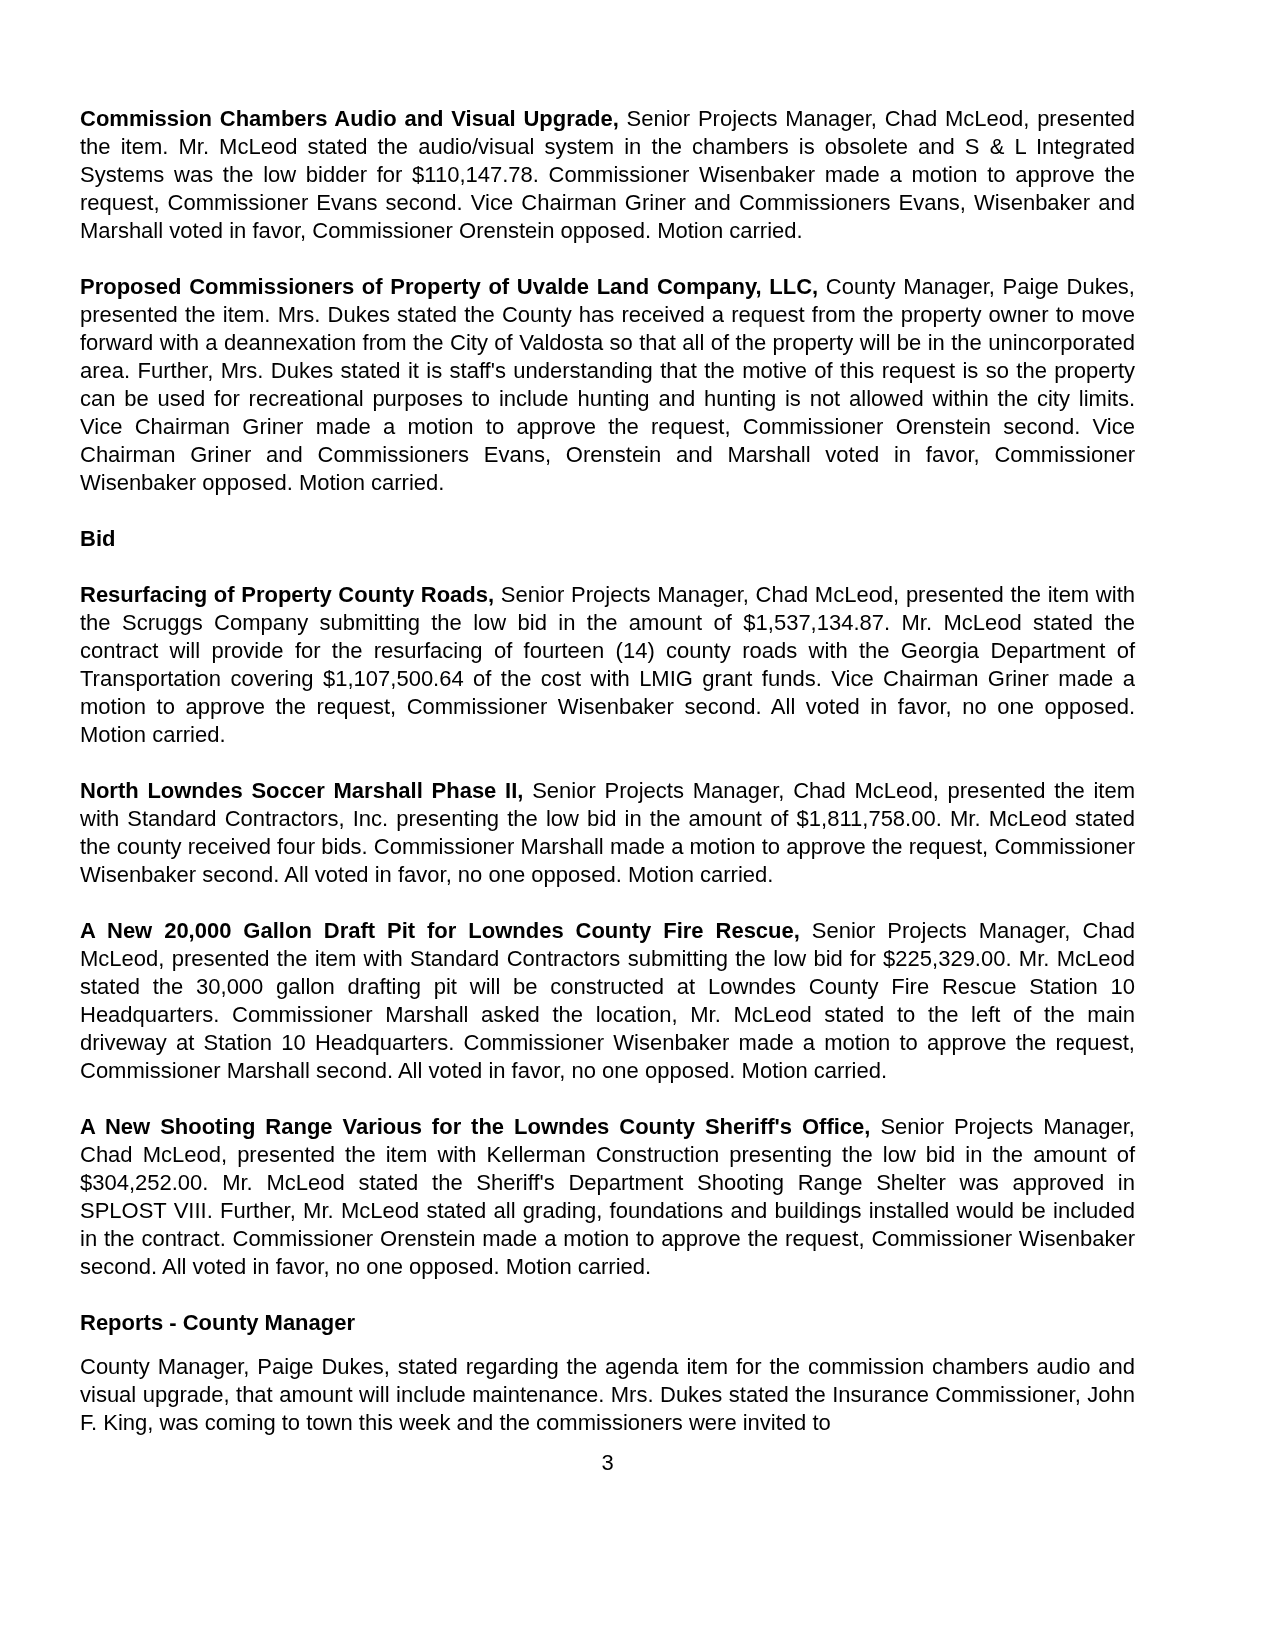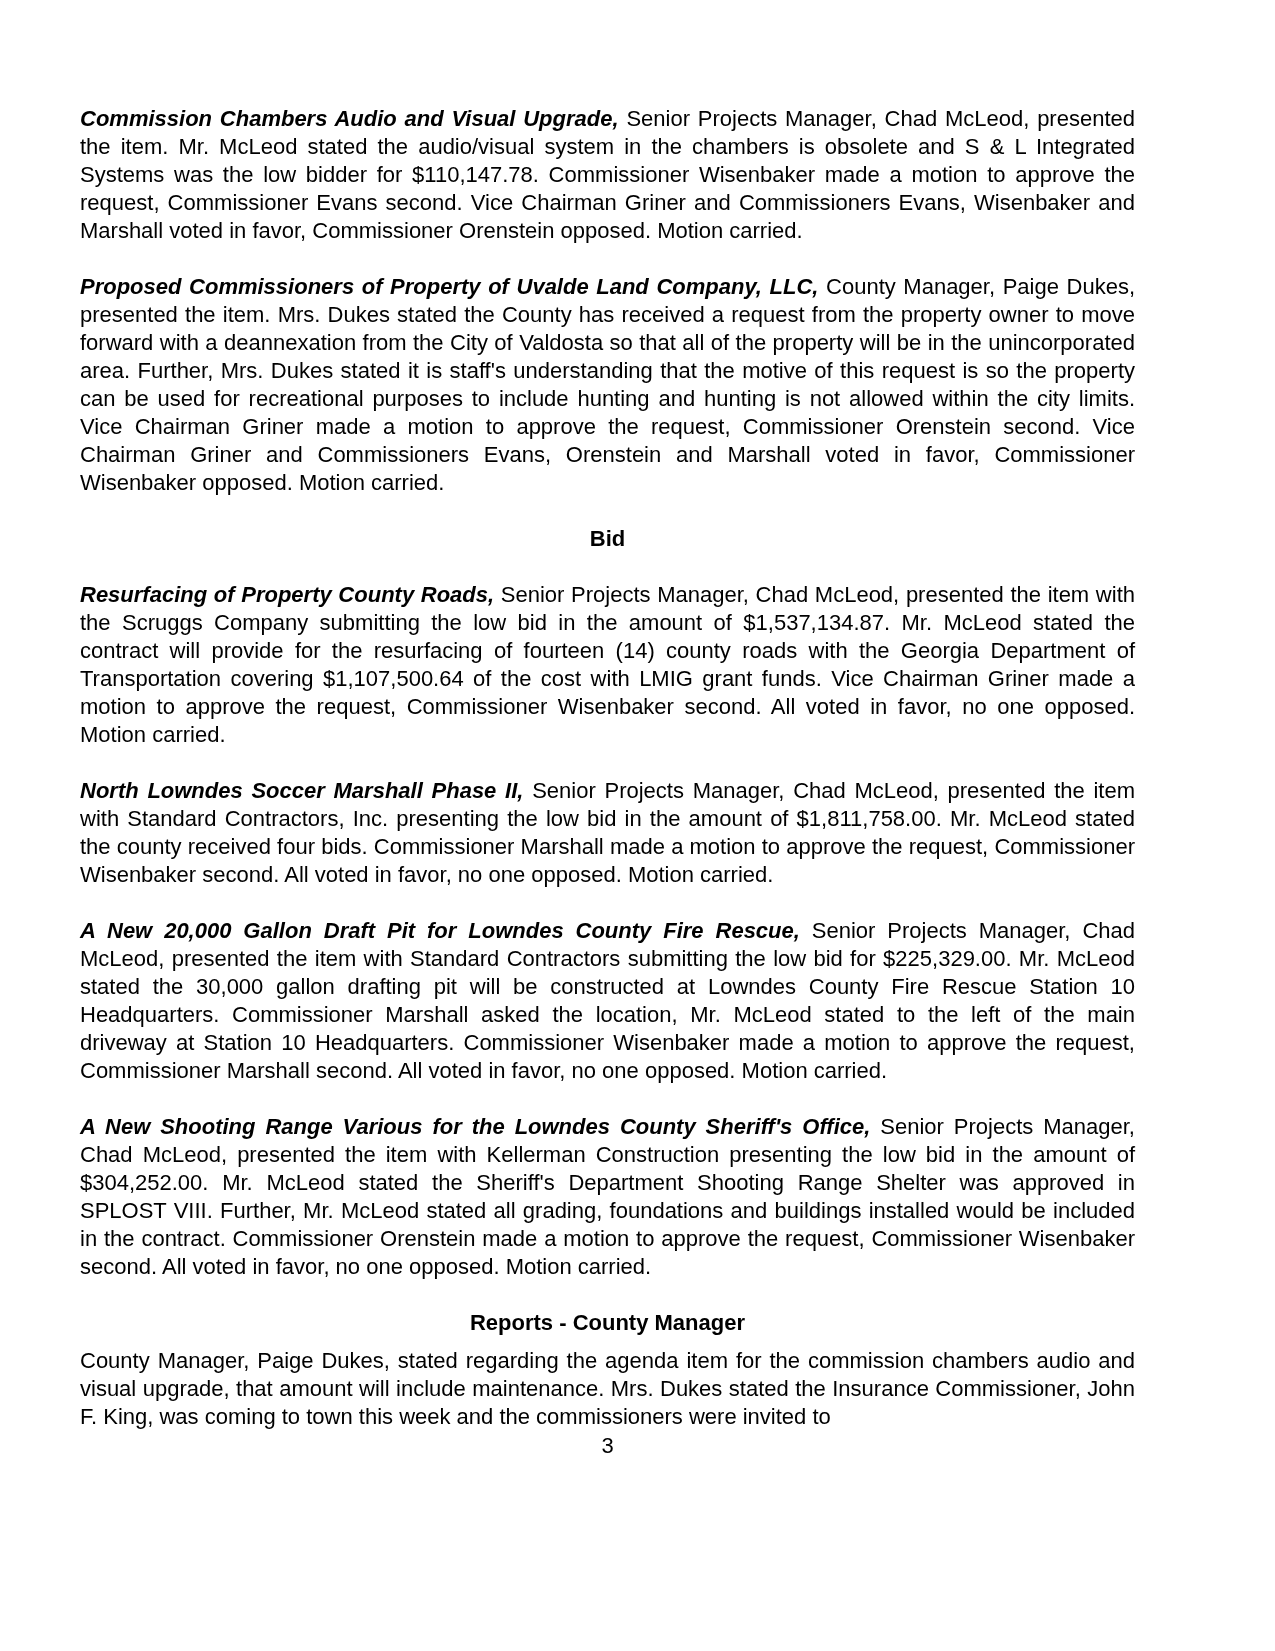--- a/index.html
+++ b/index.html
@@ -19,33 +19,32 @@
     line-height: 28px;
     box-sizing: border-box;
     padding: 105px 140px 0 80px;
   }
   .para {
     margin: 0 0 28px 0;
     text-align: justify;
   }
   .para .lead {
     font-weight: bold;
-    font-style: italic;
   }
   .heading {
     margin: 0 0 28px 0;
     font-weight: bold;
     font-size: 22px;
-    text-align: center;
+    text-align: left;
   }
   .heading.tight {
-    margin-bottom: 10px;
+    margin-bottom: 16px;
   }
   .para.last {
-    margin-bottom: 1px;
+    margin-bottom: 12px;
   }
   .page-number {
     text-align: center;
     margin-top: 0;
     line-height: 28px;
   }
 </style>
 </head>
 <body>
 

